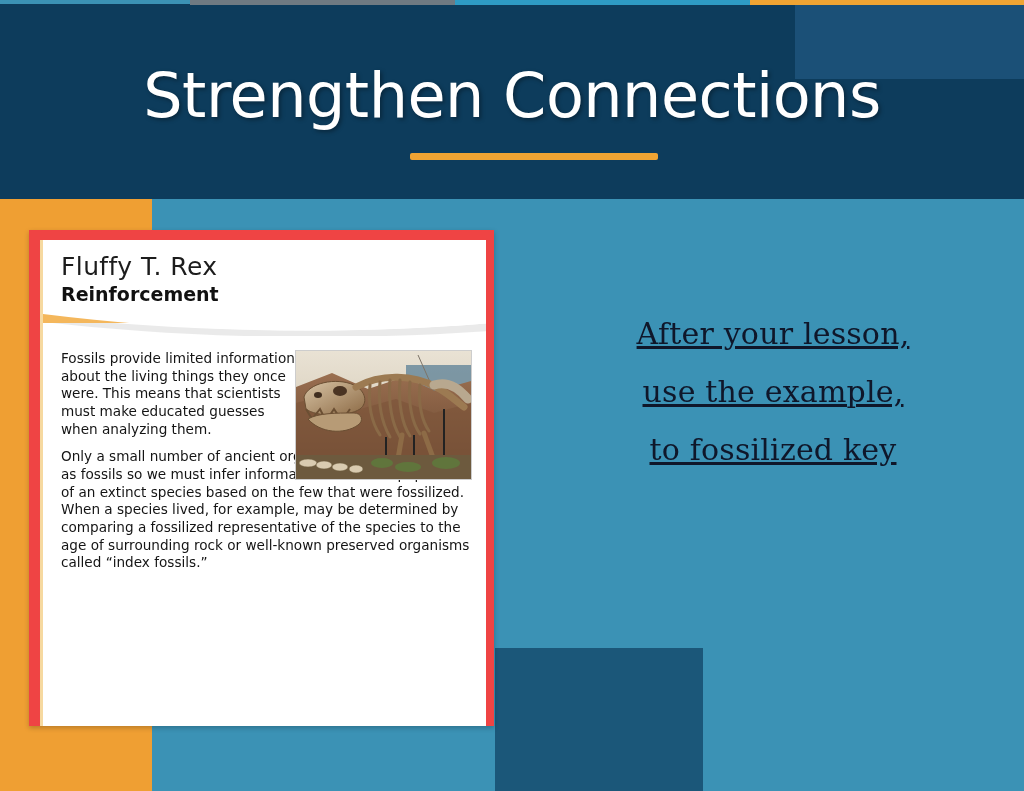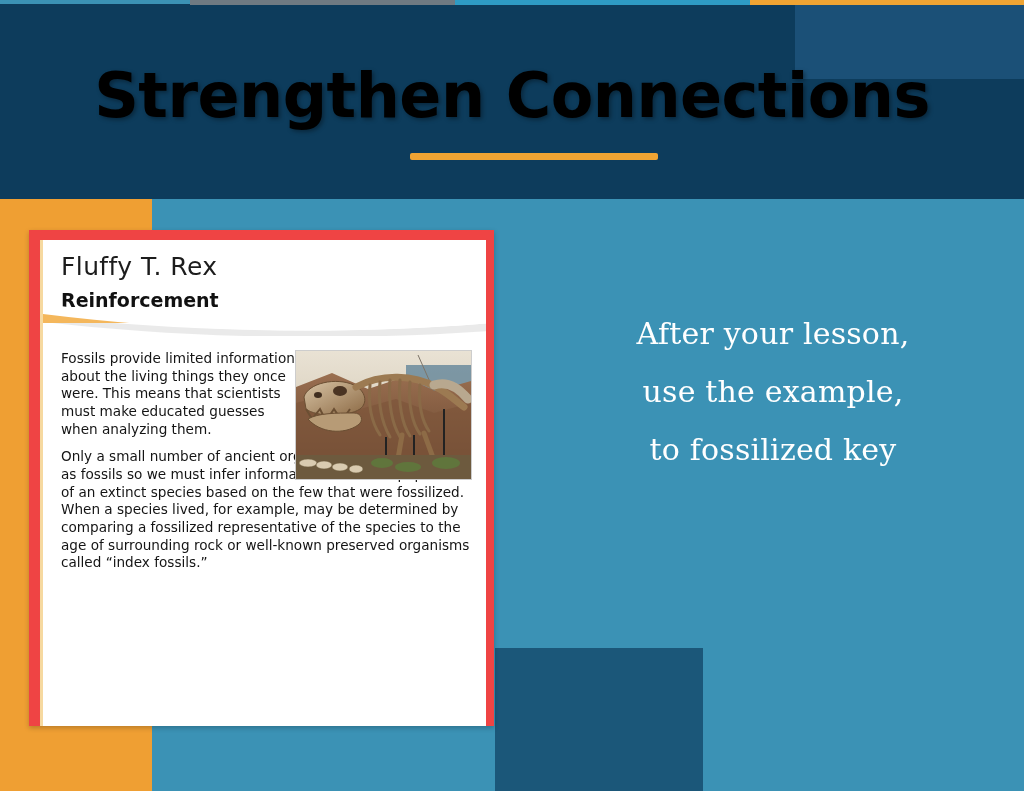--- a/index.html
+++ b/index.html
@@ -22,23 +22,23 @@
     position:absolute;left:0;top:4px;width:1024px;height:195px;
     background:#0d3c5c;
   }
   .header-accent-block{
     position:absolute;left:795px;top:4px;width:229px;height:75px;
     background:#1b5077;
   }
   .title{
     position:absolute;left:0;top:63px;width:1024px;
     text-align:center;
-    color:#000000;
+    color:#ffffff;
     font-size:62px;
-    font-weight:bold;
+    font-weight:normal;
     letter-spacing:-0.5px;
     line-height:1.05;
     font-family:"DejaVu Sans", sans-serif;
     text-shadow:2px 2px 4px rgba(0,0,0,0.35);
   }
   .title-rule{
     position:absolute;left:410px;top:153px;width:248px;height:7px;
     background:#efa433;border-radius:2px;
   }
 
@@ -74,21 +74,21 @@
     overflow:hidden;
   }
   .card-head{
     position:relative;padding:12px 0 0 18px;height:78px;box-sizing:border-box;
   }
   .card-title{
     font-size:25px;color:#1c1c1c;font-weight:normal;letter-spacing:0.4px;
     font-family:"DejaVu Sans", sans-serif;
   }
   .card-subtitle{
-    font-size:19px;color:#111111;font-weight:bold;margin-top:8px;
+    font-size:19px;color:#111111;font-weight:bold;margin-top:2px;
     font-family:"DejaVu Sans", sans-serif;
   }
   .swoosh{
     position:absolute;left:0;top:62px;width:460px;height:34px;overflow:hidden;
     pointer-events:none;
   }
   .swoosh svg{display:block;}
   .card-body{
     position:relative;padding:8px 14px 0 18px;margin-top:24px;
   }
@@ -102,25 +102,26 @@
     position:absolute;right:14px;top:8px;width:175px;height:128px;
     border:1px solid #cdcdcd;
     background:#8d6b4d;
     overflow:hidden;
   }
   .photo svg{display:block;}
 
   
   .callout{
     position:absolute;left:548px;top:305px;width:450px;
-    text-align:center;color:#ffffff;
+    text-align:center;color:#0f172a;
     font-size:30px;line-height:1.93;
     font-family:"DejaVu Serif", serif;
     font-weight:normal;
     letter-spacing:0.2px;
+    text-decoration:underline;
   }
   .callout .line{display:block;}
 </style>
 </head>
 <body>
 
 <div class="stage">
 
   <div class="block-teal-main"></div>
   <div class="block-orange-left"></div>

